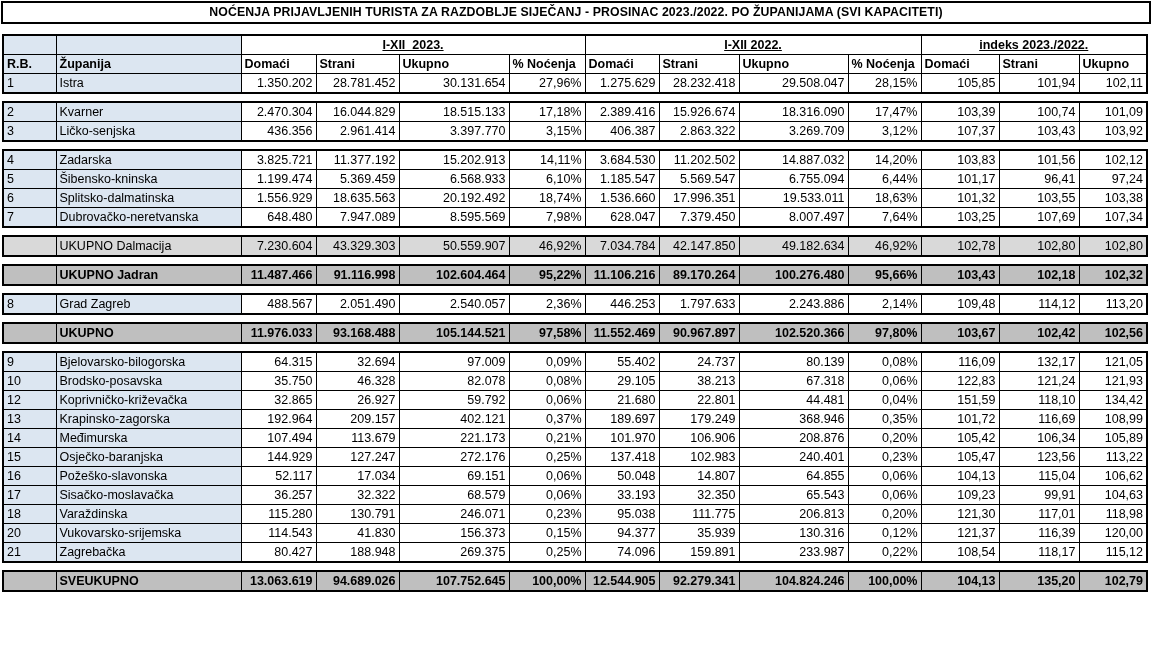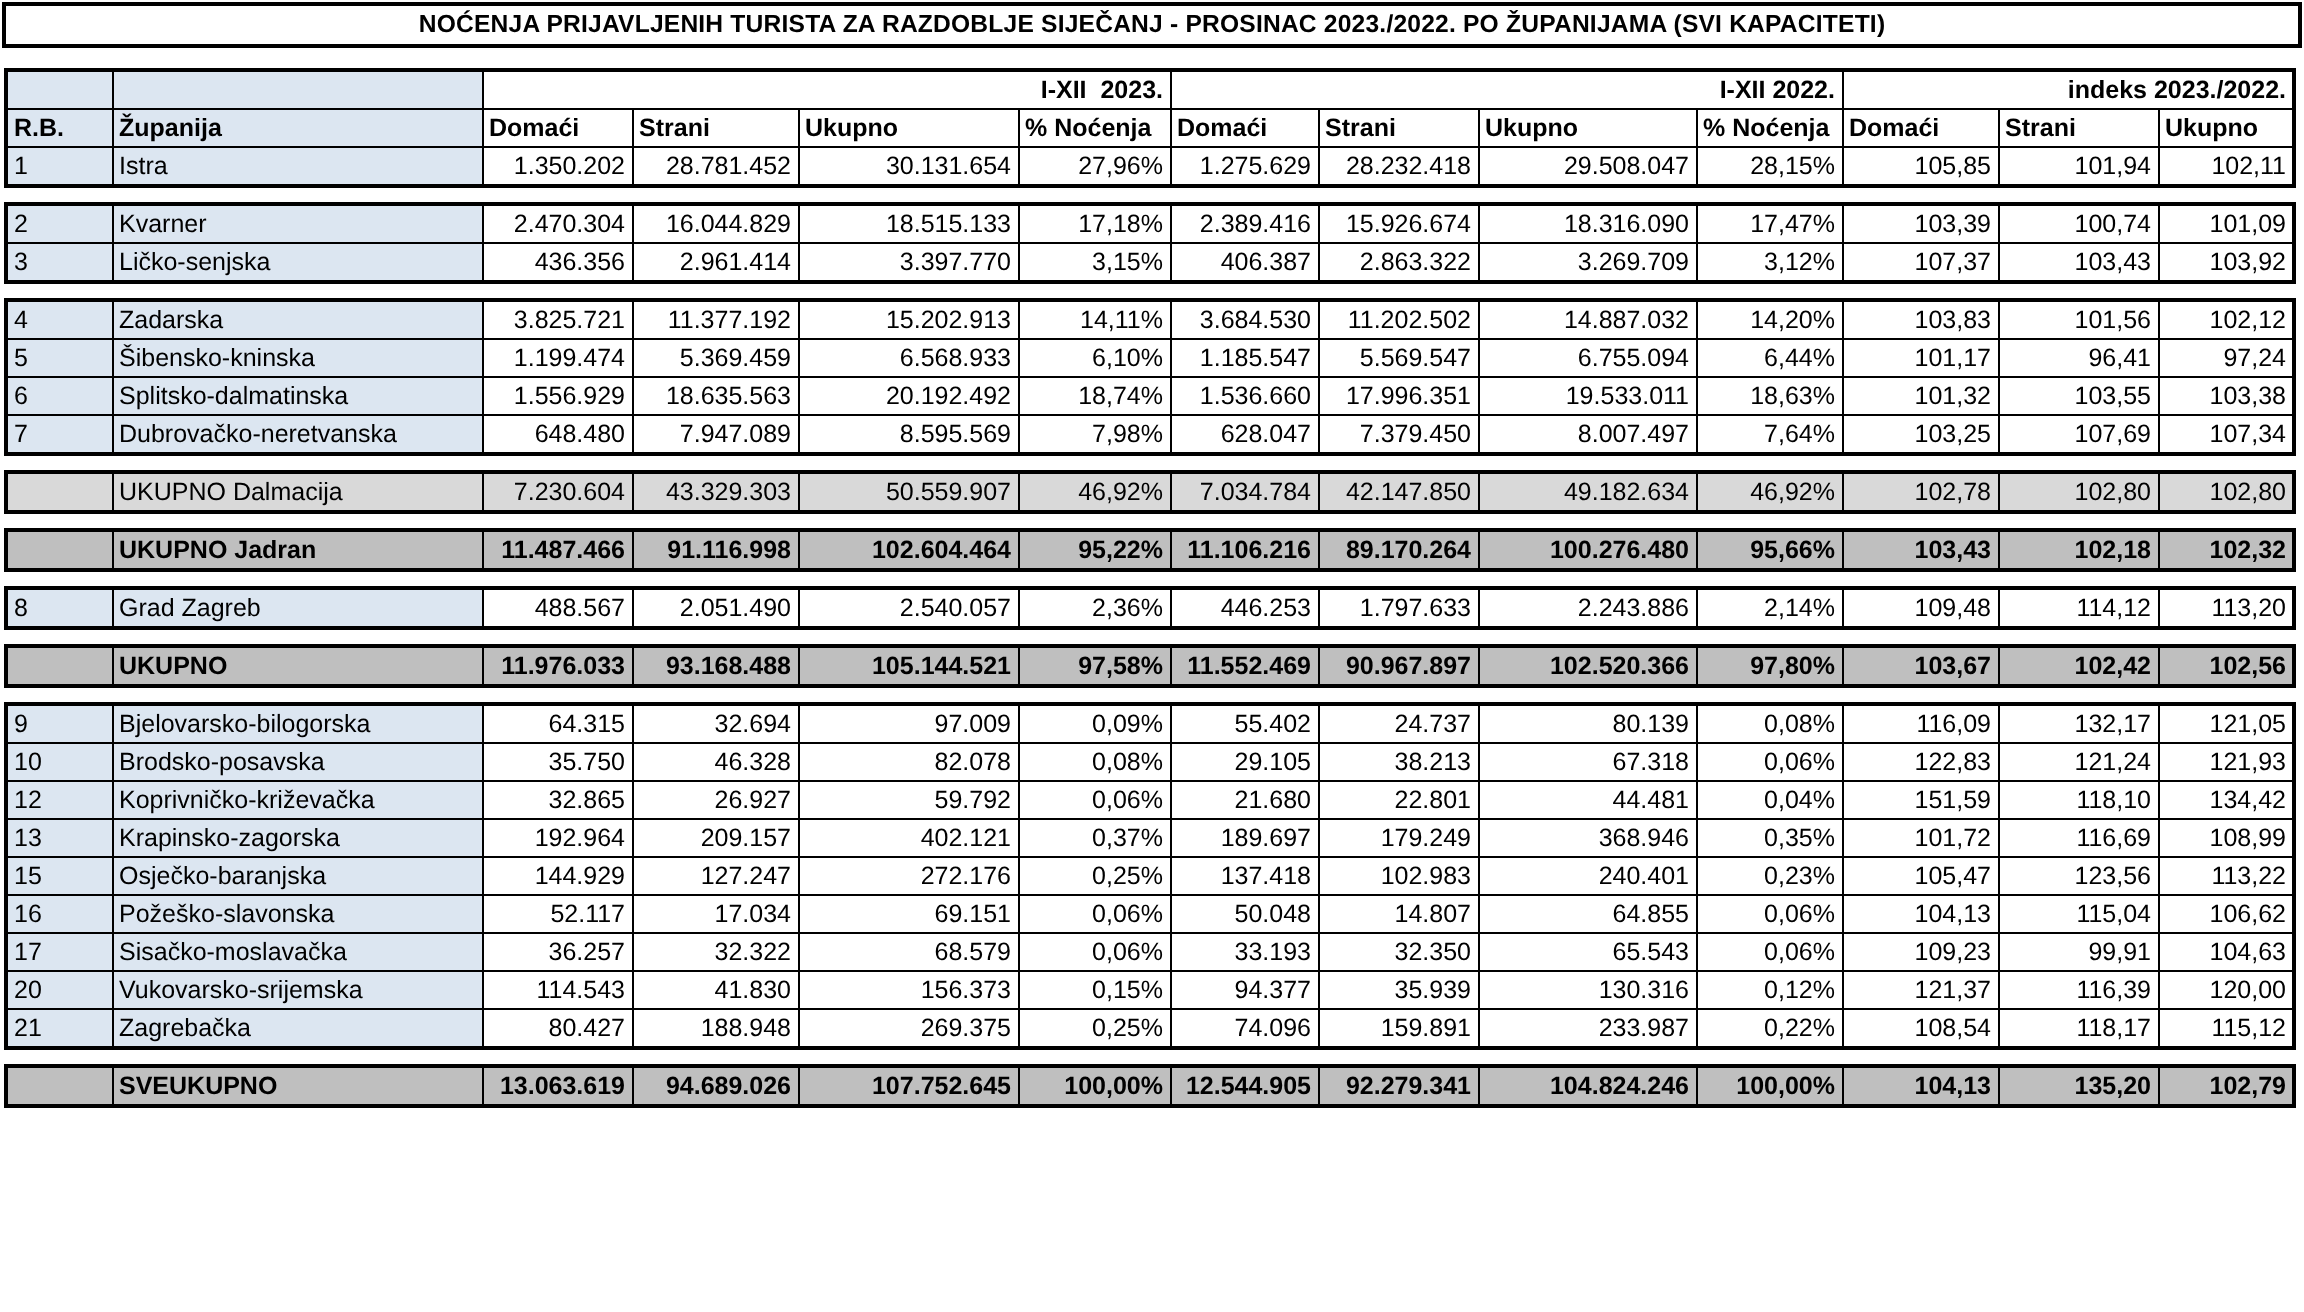--- a/index.html
+++ b/index.html
@@ -11,21 +11,21 @@
     letter-spacing:.1px;white-space:nowrap;overflow:hidden;
   }
   #table-area{margin:10px 0 0 2px;}
   table.tbl{border-collapse:collapse;table-layout:fixed;border:2px solid #000;margin:0 0 7px 0;}
   .tbl th,.tbl td{
     border:1px solid #000;padding:1px 3px;height:16px;
     font-size:12.5px;line-height:15px;white-space:nowrap;overflow:hidden;
   }
   .tbl th{font-weight:bold;text-align:left;background:#fff;}
   th.blue{background:#dce6f1;}
-  th.group{text-align:right;white-space:pre;}
+  th.group{text-align:center;white-space:pre;text-decoration:underline;}
   td.rb,td.lbl{background:#dce6f1;text-align:left;}
   td.num{text-align:right;background:#fff;}
   tr.total>td{background:#bfbfbf;font-weight:bold;border-top-width:2px;}
   tr.total-light>td{background:#d9d9d9;font-weight:normal;border-top-width:2px;}
   .gb{border-left-width:2px;}
 </style>
 </head>
 <body>
 
 <div class="page">
@@ -425,20 +425,35 @@
             <td class="num">0,37%</td>
             <td class="num gb">189.697</td>
             <td class="num">179.249</td>
             <td class="num">368.946</td>
             <td class="num">0,35%</td>
             <td class="num gb">101,72</td>
             <td class="num">116,69</td>
             <td class="num">108,99</td>
           </tr>
           <tr class="data">
+            <td class="rb">14</td>
+            <td class="lbl">Međimurska</td>
+            <td class="num gb">107.494</td>
+            <td class="num">113.679</td>
+            <td class="num">221.173</td>
+            <td class="num">0,21%</td>
+            <td class="num gb">101.970</td>
+            <td class="num">106.906</td>
+            <td class="num">208.876</td>
+            <td class="num">0,20%</td>
+            <td class="num gb">105,42</td>
+            <td class="num">106,34</td>
+            <td class="num">105,89</td>
+          </tr>
+          <tr class="data">
             <td class="rb">15</td>
             <td class="lbl">Osječko-baranjska</td>
             <td class="num gb">144.929</td>
             <td class="num">127.247</td>
             <td class="num">272.176</td>
             <td class="num">0,25%</td>
             <td class="num gb">137.418</td>
             <td class="num">102.983</td>
             <td class="num">240.401</td>
             <td class="num">0,23%</td>
@@ -468,20 +483,35 @@
             <td class="num">32.322</td>
             <td class="num">68.579</td>
             <td class="num">0,06%</td>
             <td class="num gb">33.193</td>
             <td class="num">32.350</td>
             <td class="num">65.543</td>
             <td class="num">0,06%</td>
             <td class="num gb">109,23</td>
             <td class="num">99,91</td>
             <td class="num">104,63</td>
+          </tr>
+          <tr class="data">
+            <td class="rb">18</td>
+            <td class="lbl">Varaždinska</td>
+            <td class="num gb">115.280</td>
+            <td class="num">130.791</td>
+            <td class="num">246.071</td>
+            <td class="num">0,23%</td>
+            <td class="num gb">95.038</td>
+            <td class="num">111.775</td>
+            <td class="num">206.813</td>
+            <td class="num">0,20%</td>
+            <td class="num gb">121,30</td>
+            <td class="num">117,01</td>
+            <td class="num">118,98</td>
           </tr>
           <tr class="data">
             <td class="rb">20</td>
             <td class="lbl">Vukovarsko-srijemska</td>
             <td class="num gb">114.543</td>
             <td class="num">41.830</td>
             <td class="num">156.373</td>
             <td class="num">0,15%</td>
             <td class="num gb">94.377</td>
             <td class="num">35.939</td>

